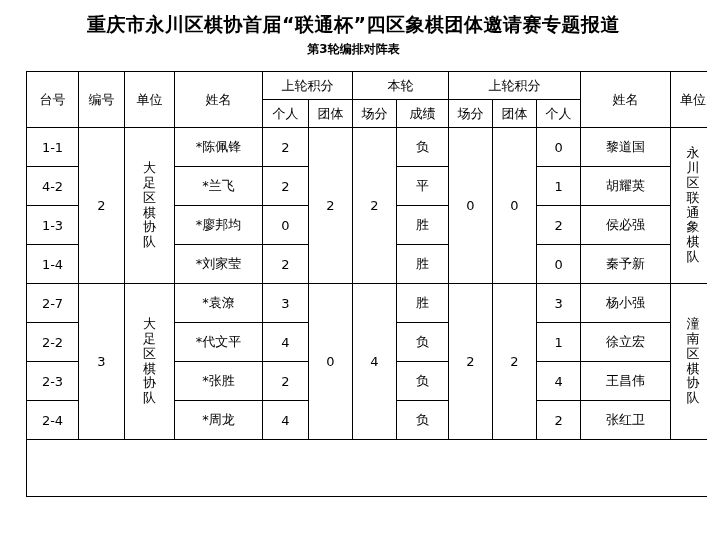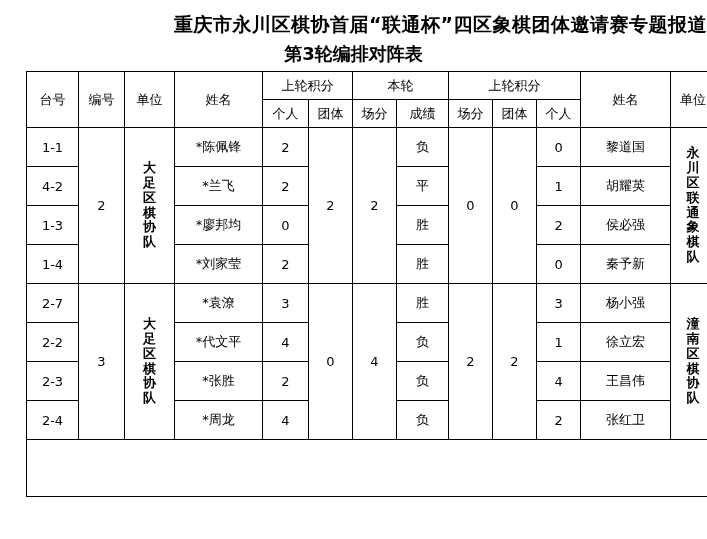--- a/index.html
+++ b/index.html
@@ -14,30 +14,30 @@
     color: #000000;
     overflow: hidden;
   }
   .page {
     position: relative;
     width: 707px;
     height: 539px;
     box-sizing: border-box;
   }
   .title-main {
-    text-align: right;
+    text-align: center;
     font-size: 19px;
     font-weight: bold;
     letter-spacing: 0.5px;
     padding-top: 12px;
     line-height: 1.3;
   }
   .title-sub {
     text-align: center;
-    font-size: 18px;
+    font-size: 12px;
     font-weight: bold;
     padding-top: 5px;
     line-height: 1.3;
   }
   .table-wrap {
     position: absolute;
     left: 26px;
     top: 71px;
     width: 655px;
     height: 450px;
@@ -73,21 +73,20 @@
     line-height: 1.18;
     letter-spacing: 0.5px;
   }
   .vtext {
     display: inline-block;
     width: 1em;
     word-break: break-all;
     white-space: normal;
     line-height: 1.15;
     text-align: center;
-    font-weight: bold;
   }
   td.name {
     font-size: 13.5px;
   }
   td.blankrow {
     height: 56px;
     border: 1px solid #000000;
   }
 </style>
 </head>

